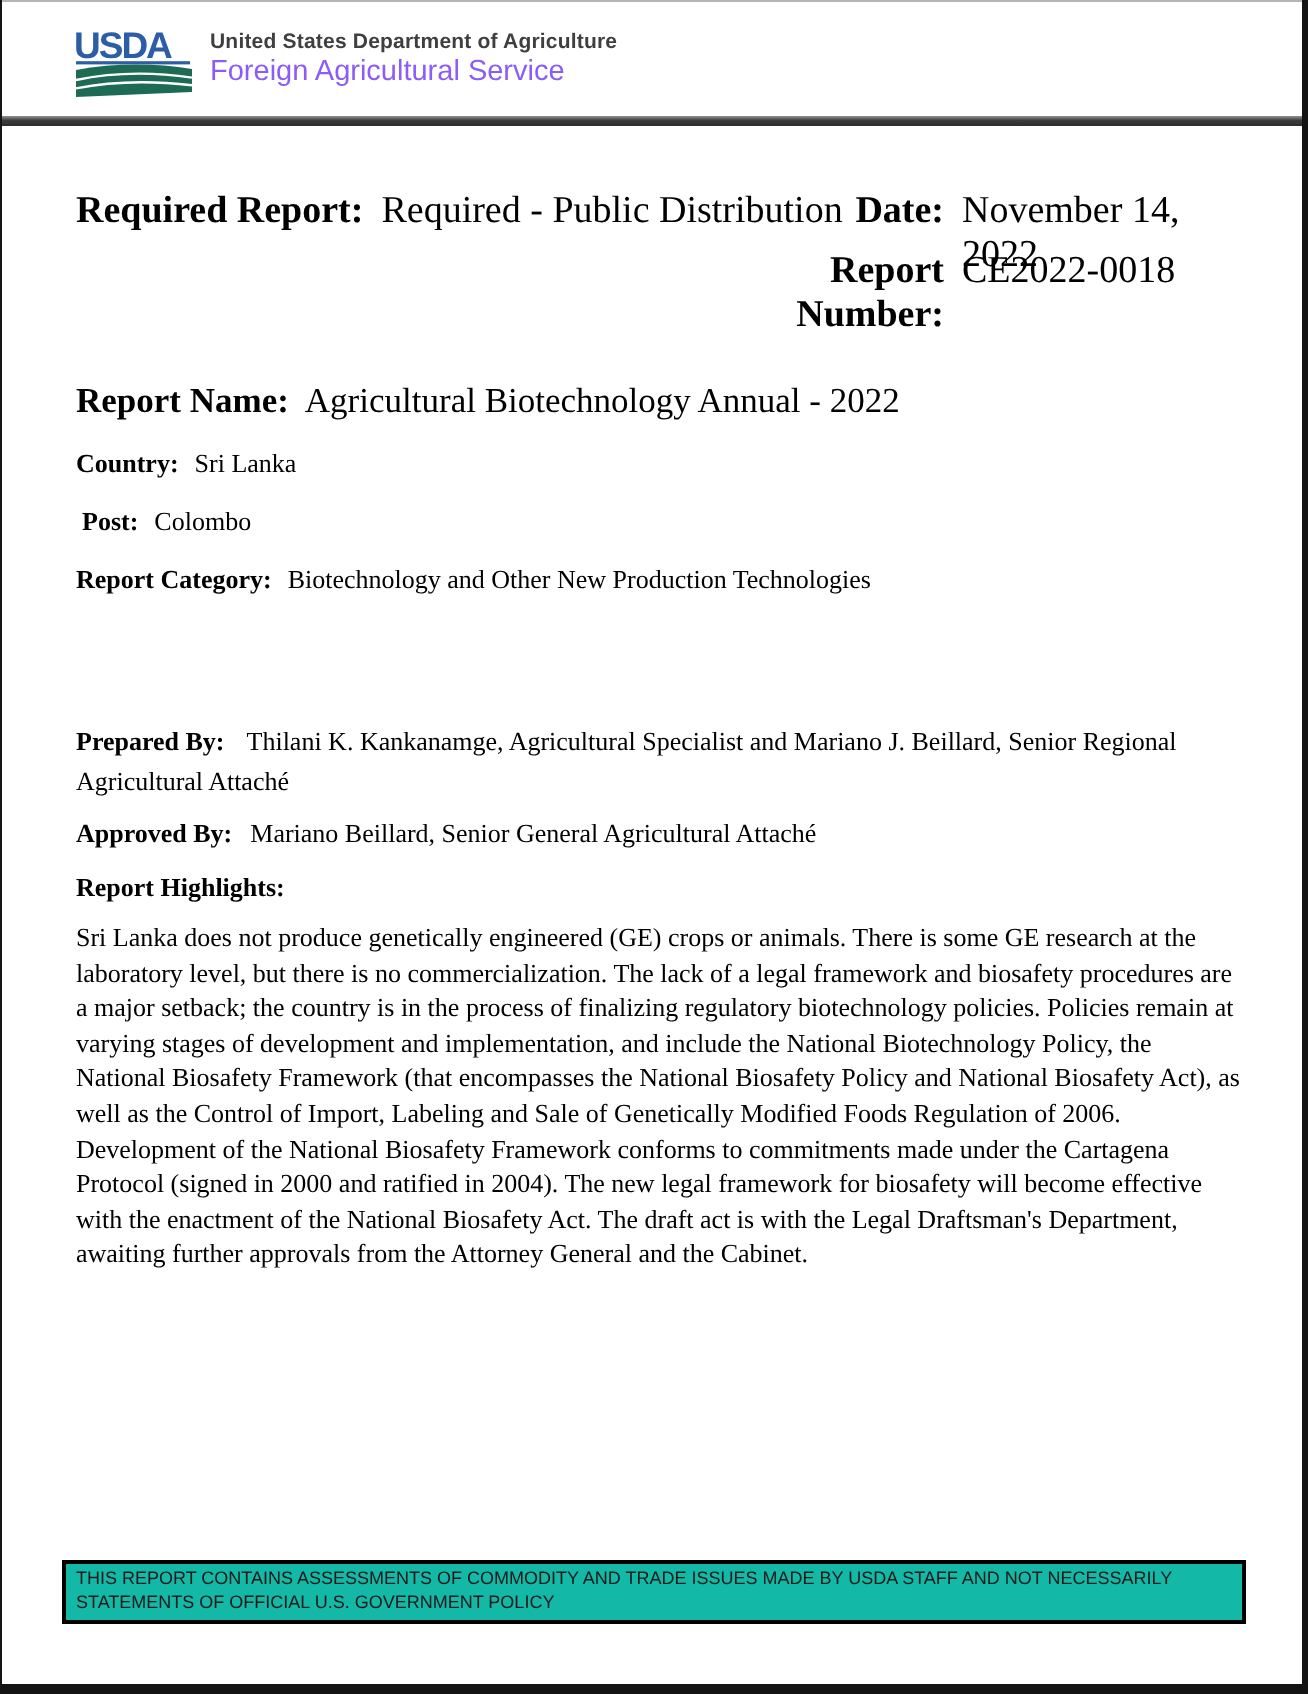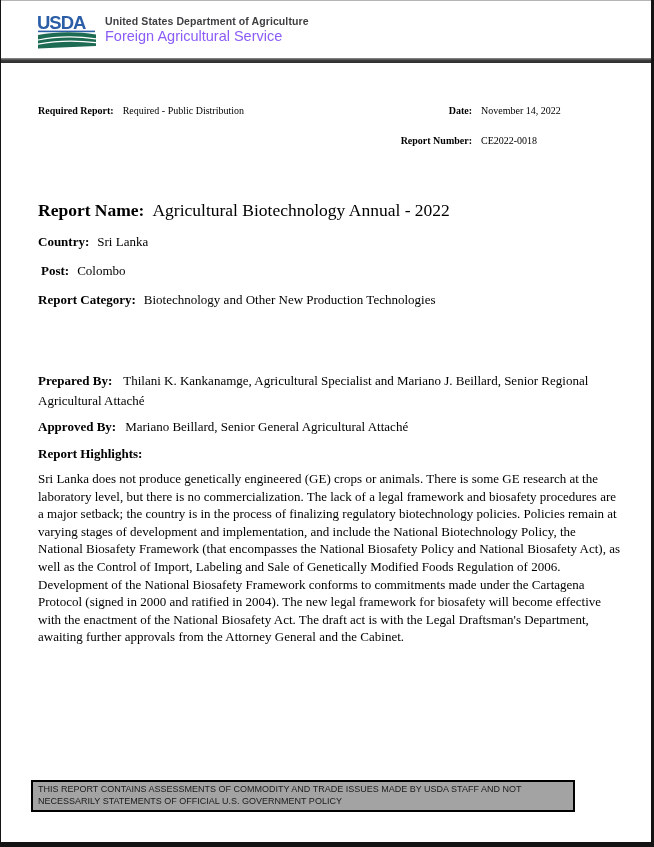--- a/index.html
+++ b/index.html
@@ -25,47 +25,47 @@
   .agency-line2{font-size:14.5px;color:#8b5cf6;margin-top:1px;}
   .gain-block{position:absolute;left:468px;top:10px;display:flex;align-items:flex-start;}
   .gain-text{margin-left:6px;}
   .gain-acronym{font-size:22px;font-weight:bold;color:#17365d;line-height:21px;letter-spacing:.3px;}
   .gain-sub{font-size:9.5px;font-weight:bold;color:#6d6e71;line-height:11px;}
   .rule{height:5px;background:linear-gradient(to bottom,#939393 0%,#3c3c3c 45%,#2d2d2d 100%);}
   
   .content{position:relative;padding:0 31px 0 37px;color:#000;}
   .serif{font-family:"Liberation Serif", serif;}
   b.lbl{font-weight:bold;}
-  .meta{position:relative;margin-top:42px;height:52px;font-size:10px;}
+  .meta{position:relative;margin-top:32px;height:52px;font-size:19px;}
   .meta-left{position:absolute;left:0;top:0;}
   .meta-left .lbl{margin-right:9px;}
   .kv{position:absolute;display:grid;grid-template-columns:112px auto;column-gap:9px;}
   .kv .k{text-align:right;font-weight:bold;font-family:Liberation Serif, serif;}
   .kv-date{left:322px;top:0;}
   .kv-number{left:322px;top:30px;}
   .report-name{margin-top:43px;font-size:17.5px;}
   .report-name .lbl{margin-right:8px;}
   .field{margin-top:13px;font-size:13px;}
   .field .lbl{margin-right:8px;}
   .field-post{padding-left:3px;}
   .prepared{margin-top:63px;font-size:13px;line-height:20px;max-width:585px;}
   .prepared .lbl{margin-right:11px;}
   .approved{margin-top:8px;font-size:13px;}
   .approved .lbl{margin-right:9px;}
   .highlights-label{margin-top:11px;font-size:13px;font-weight:bold;}
   .highlights-body{margin-top:8px;font-size:13px;line-height:17.6px;max-width:584px;text-align:left;}
   
   .disclaimer-box{
-    position:absolute;left:30px;top:779px;width:544px;
+    position:absolute;left:30px;top:779px;width:592px;
     border:2px solid #000;
     box-sizing:border-box;
     padding:2px 5px 3px 5px;
     font-family:"Liberation Sans", sans-serif;
     font-size:9px;line-height:11.5px;color:#1a1a1a;
-    background:#a3a3a3;
+    background:#14b8a6;
   }
   p{margin:0;}
 </style>
 </head>
 <body>
 
 <div class="page">
 
   <header class="masthead">
     <div class="usda-block">

